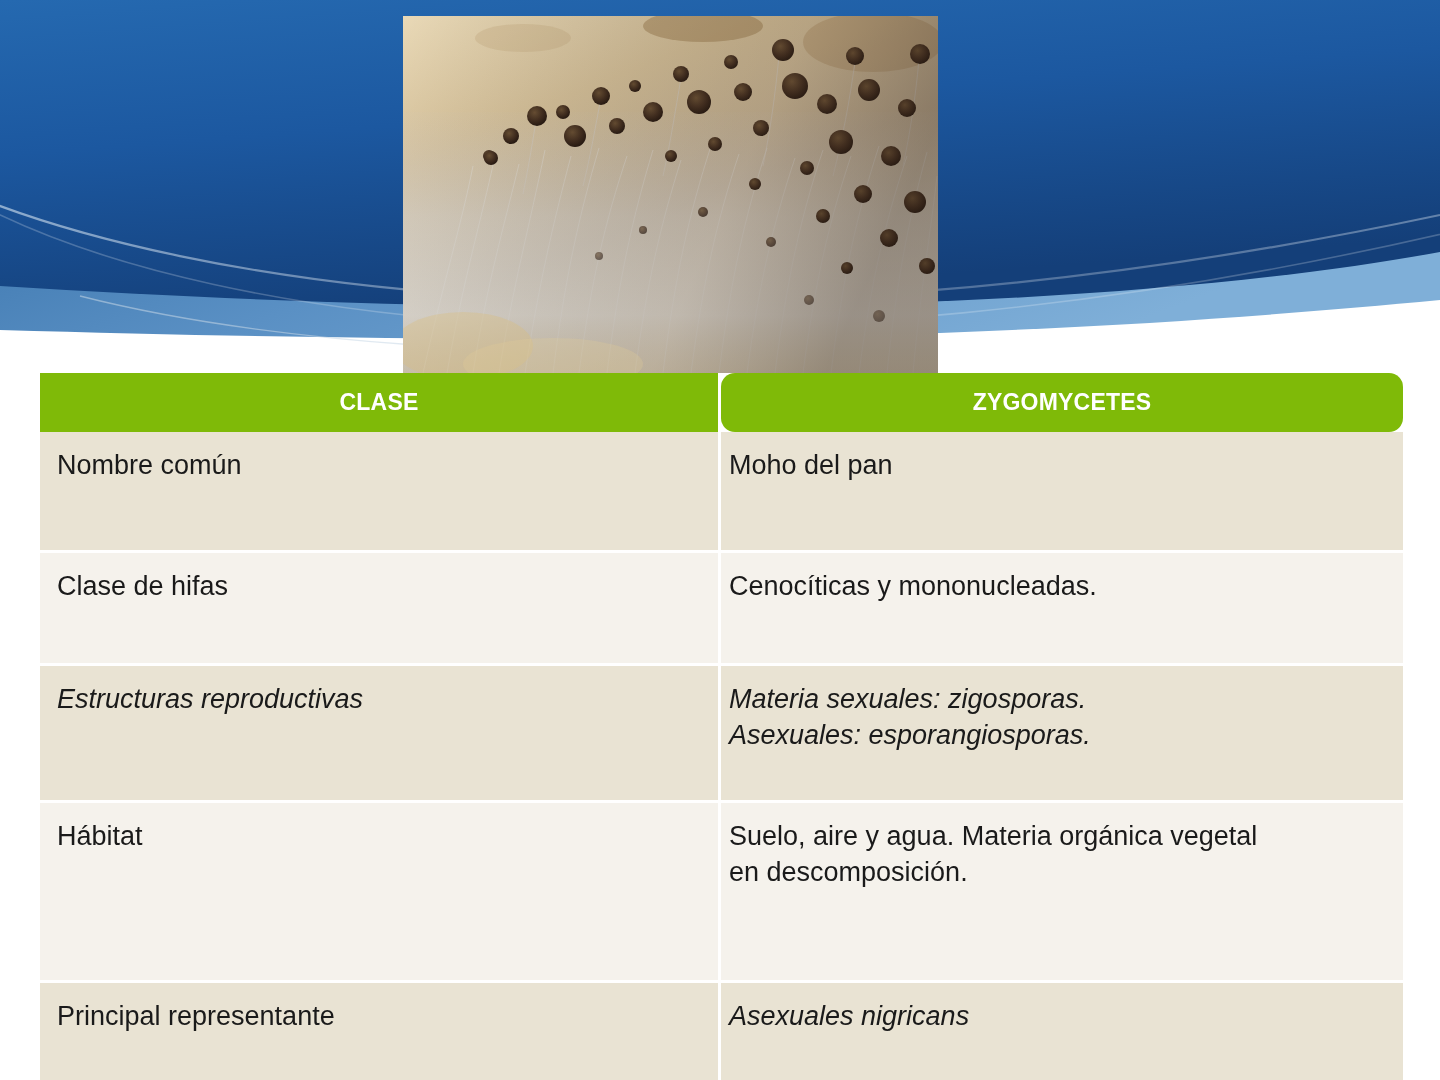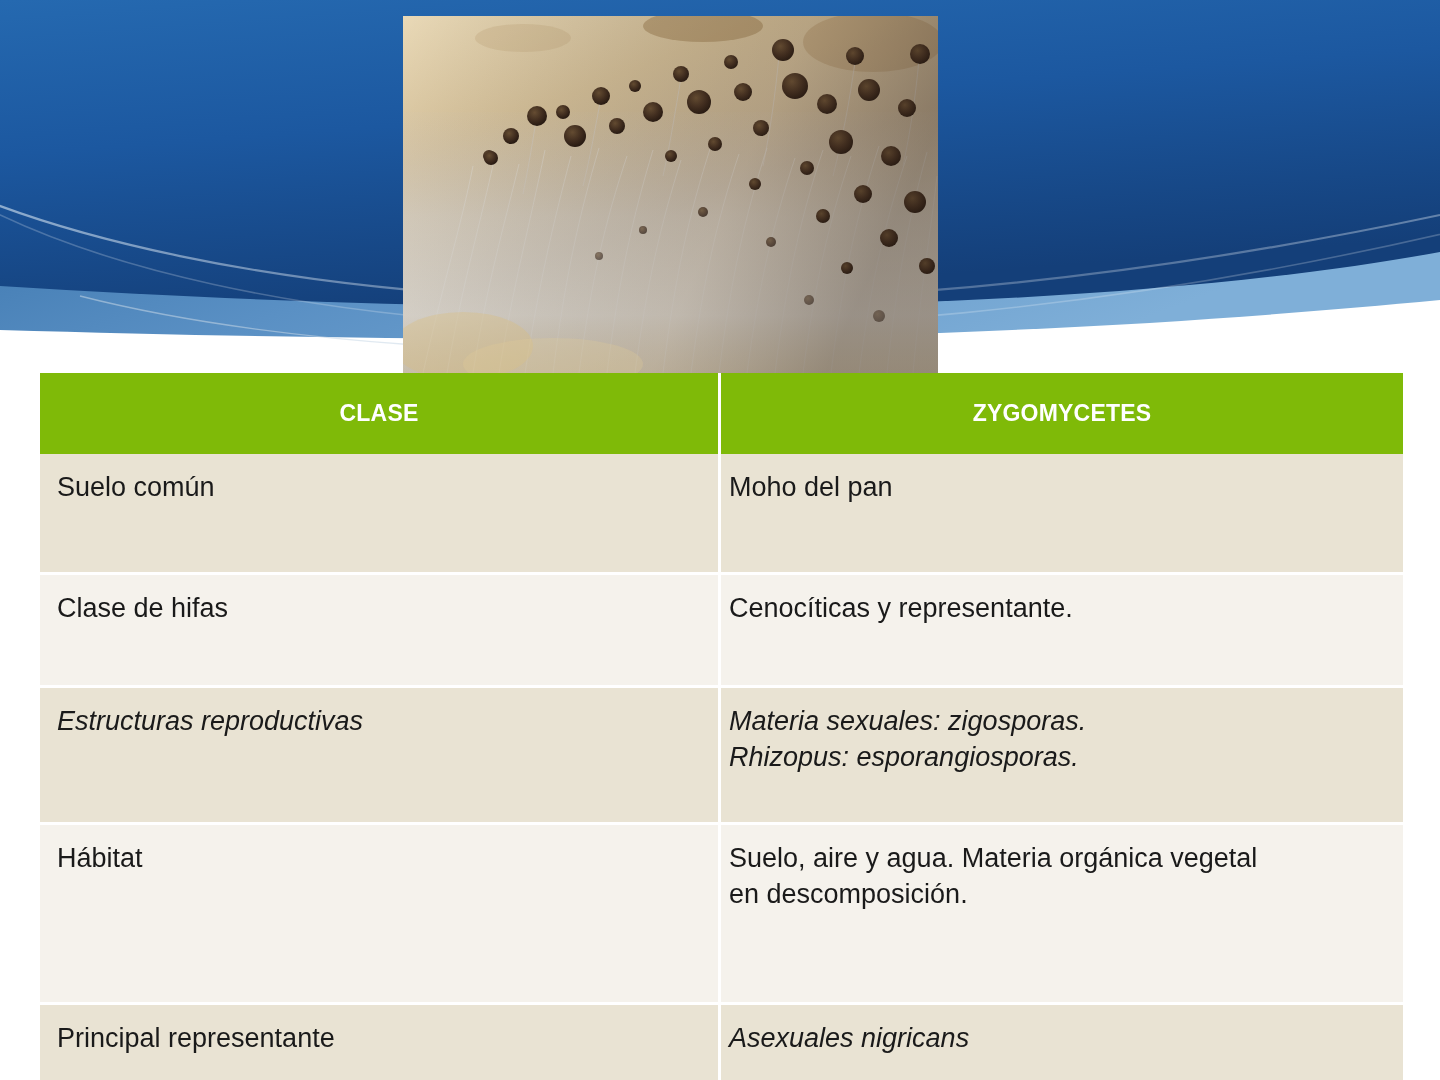--- a/index.html
+++ b/index.html
@@ -56,26 +56,26 @@
   #comparison-table col.c1 { width: 681px; }
   #comparison-table col.c2 { width: 682px; }
 
   #comparison-table th {
     background: #7FBA08;
     color: #ffffff;
     font-size: 23px;
     font-weight: bold;
     text-align: center;
     height: 59px;
-    padding: 11px 12px;
+    padding: 0 12px;
     letter-spacing: 0.2px;
     border-right: 3px solid #ffffff;
     vertical-align: middle;
   }
-  #comparison-table th.last { border-right: none; }
+  #comparison-table th.last { border-right: none; border-radius: 14px; }
 
   #comparison-table td {
     font-size: 27px;
     color: #1a1a1a;
     padding: 16px 16px 16px 17px;
     vertical-align: top;
     line-height: 1.32;
     border-right: 3px solid #ffffff;
     border-bottom: 3px solid #ffffff;
   }
@@ -246,36 +246,36 @@
         <col class="c2">
       </colgroup>
     <thead>
       <tr>
         <th>CLASE</th>
         <th class="last">ZYGOMYCETES</th>
       </tr>
     </thead>
     <tbody>
       <tr class="row-dark r1">
-        <td>Suelo común</td>
+        <td>Nombre común</td>
         <td class="last">
           <span class="cell-line">Moho del pan</span>
         </td>
       </tr>
       <tr class="row-light r2">
         <td>Clase de hifas</td>
         <td class="last">
-          <span class="cell-line">Cenocíticas y representante.</span>
+          <span class="cell-line">Cenocíticas y mononucleadas.</span>
         </td>
       </tr>
       <tr class="row-dark r3">
         <td>Estructuras reproductivas</td>
         <td class="last">
           <span class="cell-line">Materia sexuales: zigosporas.</span>
-          <span class="cell-line">Rhizopus: esporangiosporas.</span>
+          <span class="cell-line">Asexuales: esporangiosporas.</span>
         </td>
       </tr>
       <tr class="row-light r4">
         <td>Hábitat</td>
         <td class="last">
           <span class="cell-line">Suelo, aire y agua. Materia orgánica vegetal</span>
           <span class="cell-line">en descomposición.</span>
         </td>
       </tr>
       <tr class="row-dark r5">

